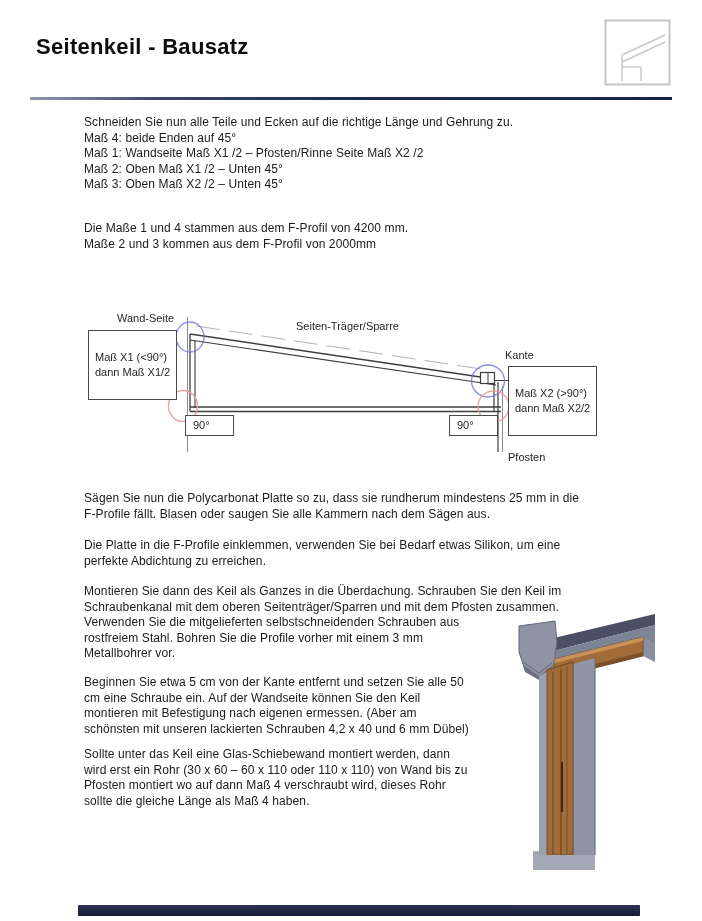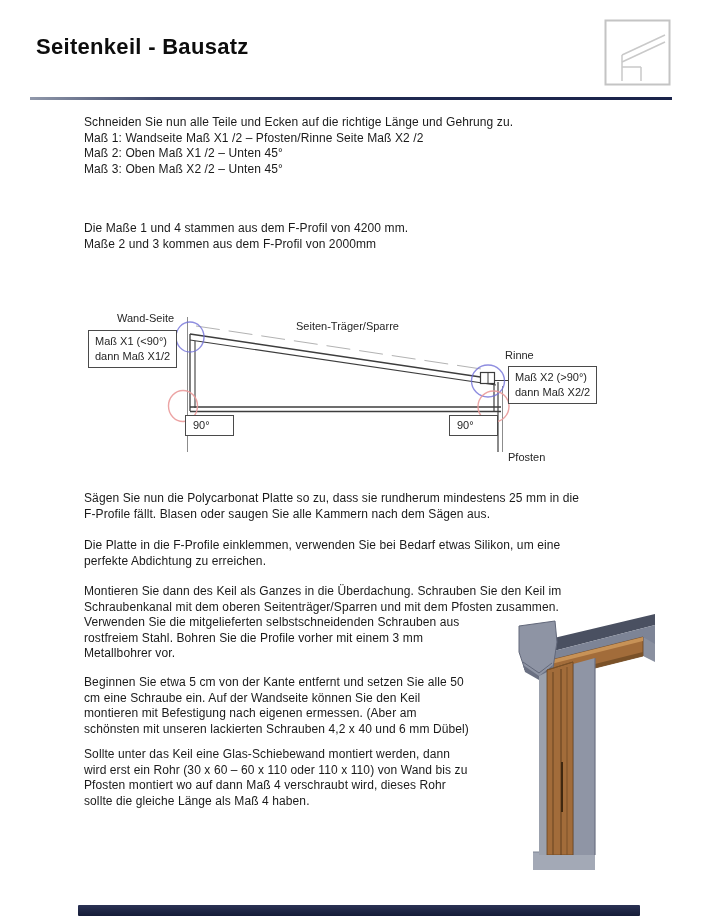--- a/index.html
+++ b/index.html
@@ -11,21 +11,21 @@
   .para{font-size:12px;line-height:15.5px;letter-spacing:0.1px;}
   .tline{white-space:pre;height:15.5px;}
   .p1{left:84px;top:115px;}
   .p2{left:84px;top:221px;}
   .p3{left:84px;top:491px;}
   .p4{left:84px;top:538px;}
   .p5{left:84px;top:584px;}
   .p6{left:84px;top:675px;}
   .p7{left:84px;top:747px;}
   .dlabel{font-size:11px;line-height:13px;color:#262626;white-space:nowrap;}
-  .dbox{border:1px solid #4a4a4a;background:#fff;font-size:11px;line-height:15px;padding:3px 6px;color:#262626;white-space:nowrap;}
+  .dbox{border:1px solid #4a4a4a;background:#fff;font-size:11px;line-height:15px;padding:19px 6px;color:#262626;white-space:nowrap;}
   .diagram-svg{left:80px;top:292px;}
   .corner-img{left:515px;top:612px;}
   .footer-bar{left:78px;top:905px;width:562px;height:11px;background:linear-gradient(to bottom,#2a3254,#151c38);border-radius:1px;}
 </style>
 </head>
 <body>
 
 <div class="abs title">Seitenkeil - Bausatz</div>
 
 <svg class="abs logo" viewBox="0 0 67 67">
@@ -36,20 +36,21 @@
     <path d="M18,36 L18,62"></path>
     <path d="M37,48 L37,62"></path>
     <path d="M18,48 L37,48"></path>
   </g>
 </svg>
 
 <div class="abs rule"></div>
 
 <div class="abs para p1">
     <div class="tline">Schneiden Sie nun alle Teile und Ecken auf die richtige Länge und Gehrung zu.</div>
+    <div class="tline">Maß 4: beide Enden auf 45°</div>
     <div class="tline">Maß 1: Wandseite Maß X1 /2 – Pfosten/Rinne Seite Maß X2 /2</div>
     <div class="tline">Maß 2: Oben Maß X1 /2 – Unten 45°</div>
     <div class="tline">Maß 3: Oben Maß X2 /2 – Unten 45°</div>
   </div>
 <div class="abs para p2">
     <div class="tline">Die Maße 1 und 4 stammen aus dem F-Profil von 4200 mm.</div>
     <div class="tline">Maße 2 und 3 kommen aus dem F-Profil von 2000mm</div>
   </div>
 <div class="abs para p3">
     <div class="tline">Sägen Sie nun die Polycarbonat Platte so zu, dass sie rundherum mindestens 25 mm in die</div>
@@ -100,21 +101,21 @@
   <line x1="494" y1="380.5" x2="509" y2="380.5" stroke="#3d3d3d" stroke-width="1"></line>
 
   <ellipse cx="190" cy="337" rx="14" ry="15" fill="none" stroke="#7270d8" stroke-width="1.4" opacity="0.8"></ellipse>
   <ellipse cx="488" cy="381" rx="16.5" ry="16" fill="none" stroke="#7270d8" stroke-width="1.4" opacity="0.8"></ellipse>
   <ellipse cx="183" cy="406" rx="14.5" ry="15.5" fill="none" stroke="#ea9a9a" stroke-width="1.4" opacity="0.9"></ellipse>
   <ellipse cx="493.5" cy="406.5" rx="15.5" ry="15.5" fill="none" stroke="#ea9a9a" stroke-width="1.4" opacity="0.9"></ellipse>
 </svg>
 
 <div class="abs dlabel" style="left:117px;top:312px;">Wand-Seite</div>
 <div class="abs dlabel" style="left:296px;top:320px;">Seiten-Träger/Sparre</div>
-<div class="abs dlabel" style="left:505px;top:349px;">Rinne</div>
+<div class="abs dlabel" style="left:505px;top:349px;">Kante</div>
 <div class="abs dlabel" style="left:508px;top:421px;margin-top:30px;">Pfosten</div>
 
 <div class="abs dbox" style="left:88px;top:330px;">
   <div>Maß X1 (&lt;90°)</div>
   <div>dann Maß X1/2</div>
 </div>
 <div class="abs dbox" style="left:508px;top:366px;">
   <div>Maß X2 (&gt;90°)</div>
   <div>dann Maß X2/2</div>
 </div>

